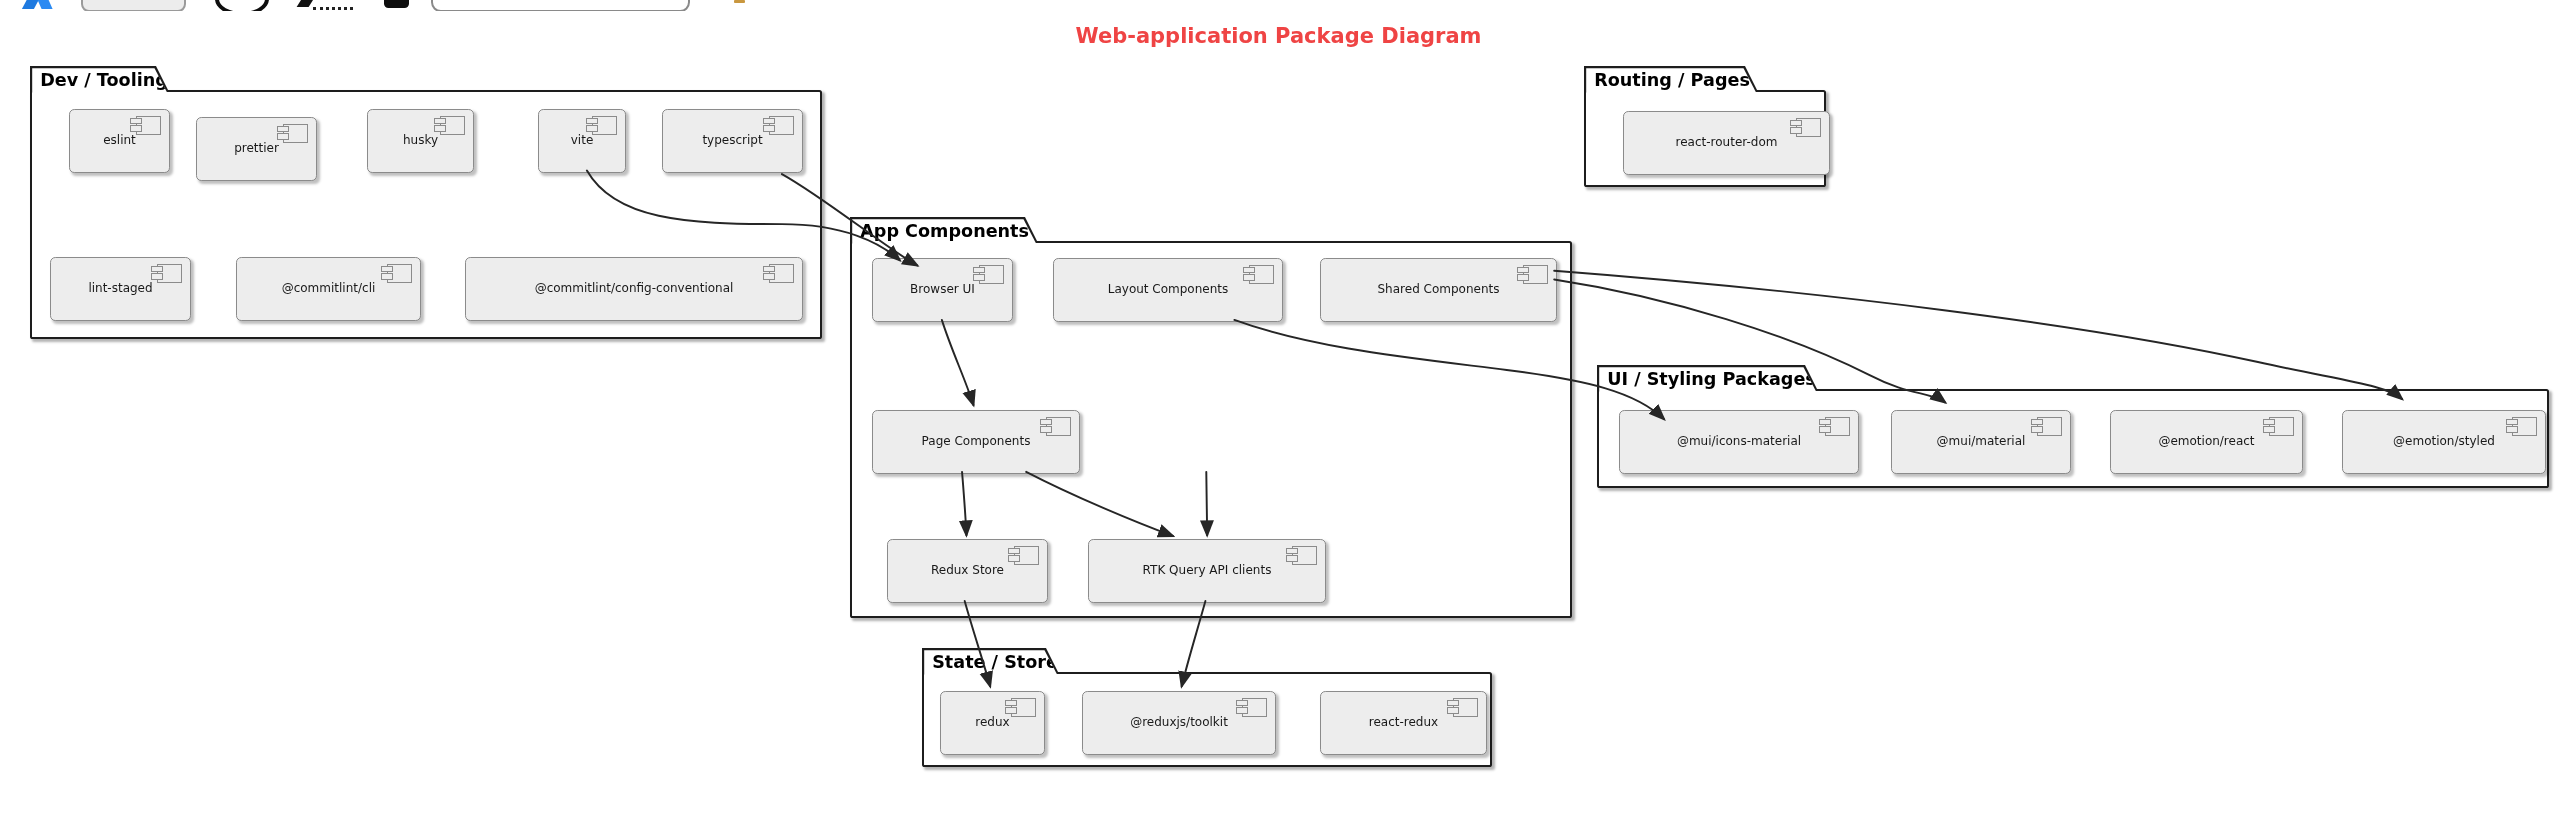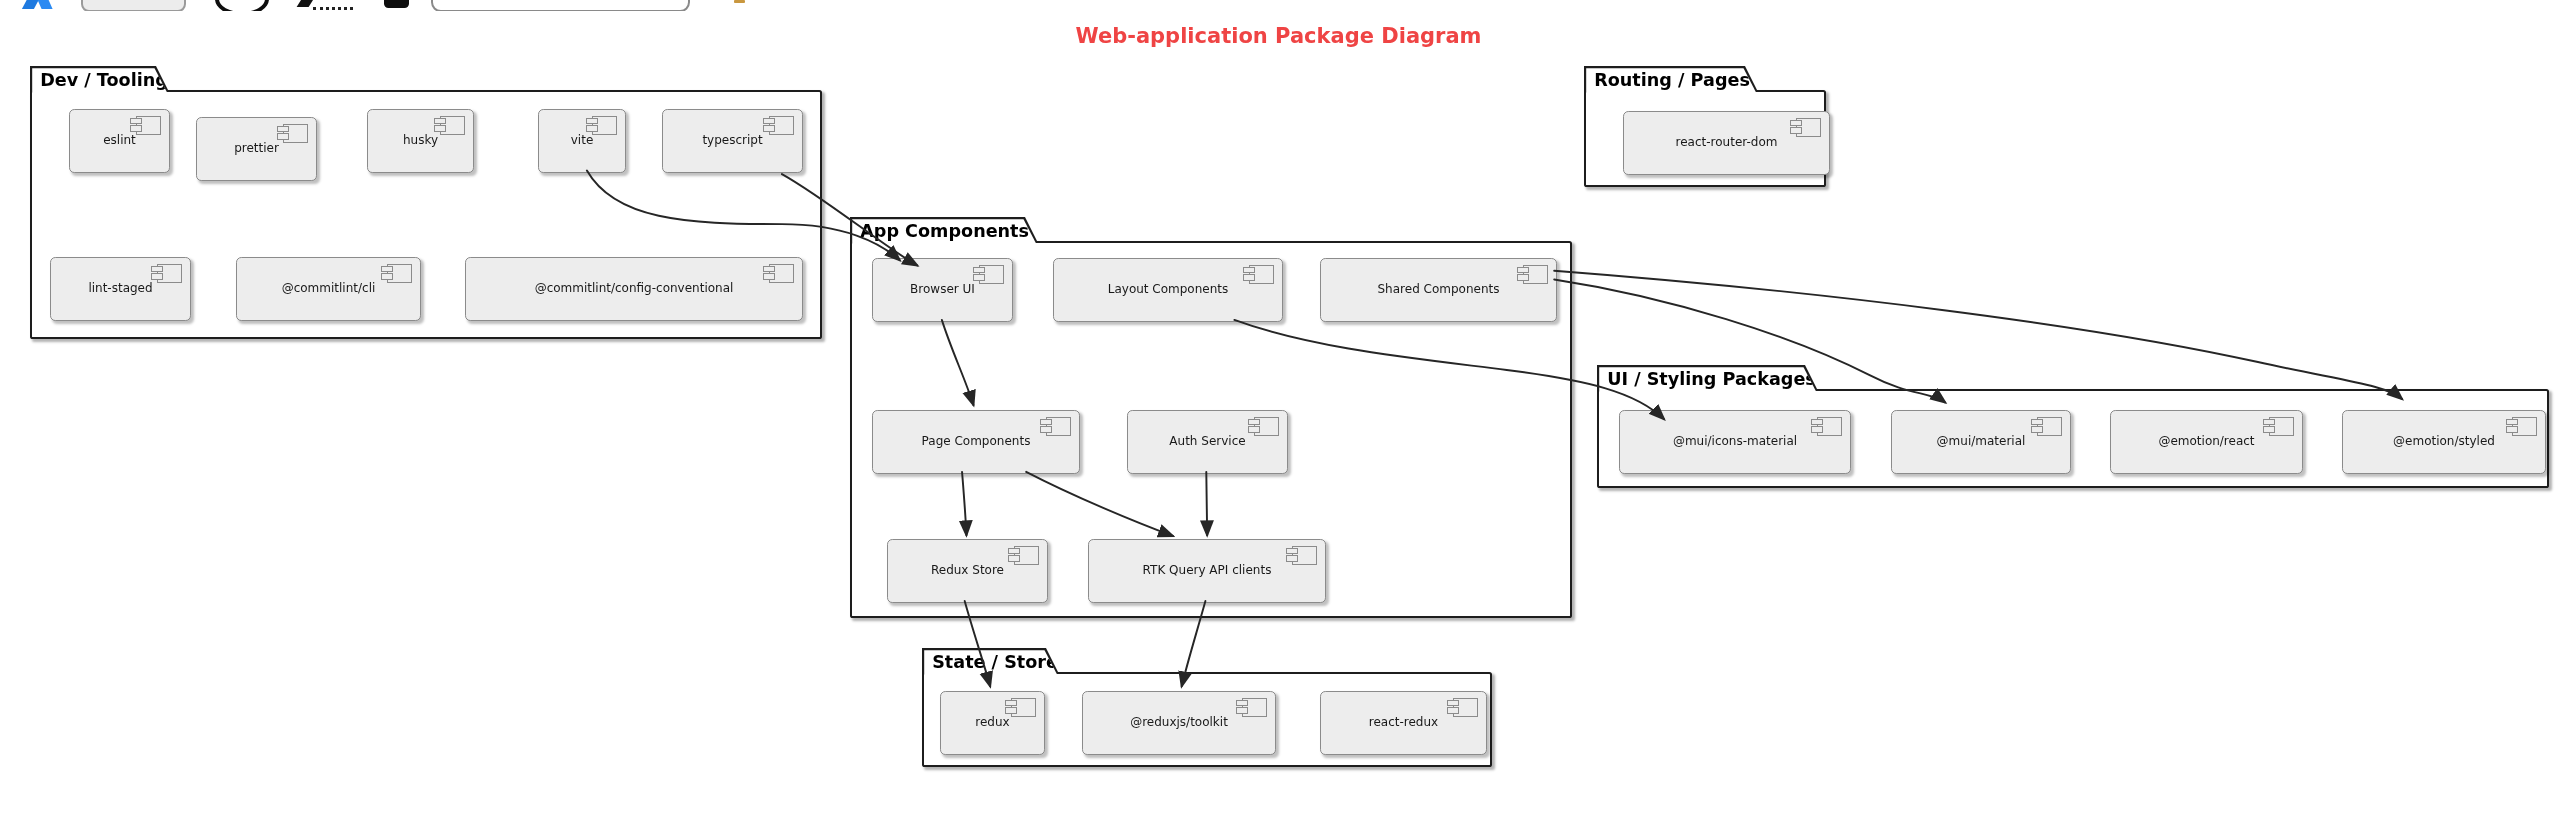--- a/index.html
+++ b/index.html
@@ -217,27 +217,20 @@
       </span>
       <span class="clabel">Shared Components</span>
     </div>
     <div class="cbox" style="left: 872px; top: 410px; width: 206px; height: 62px;">
       <span class="cicon">
         <i class="ct t1"></i>
         <i class="ct t2"></i>
       </span>
       <span class="clabel">Page Components</span>
     </div>
-    <div class="cbox" style="left: 1127px; top: 410px; width: 159px; height: 62px;">
-      <span class="cicon">
-        <i class="ct t1"></i>
-        <i class="ct t2"></i>
-      </span>
-      <span class="clabel">Auth Service</span>
-    </div>
     <div class="cbox" style="left: 887px; top: 539px; width: 159px; height: 62px;">
       <span class="cicon">
         <i class="ct t1"></i>
         <i class="ct t2"></i>
       </span>
       <span class="clabel">Redux Store</span>
     </div>
     <div class="cbox" style="left: 1088px; top: 539px; width: 236px; height: 62px;">
       <span class="cicon">
         <i class="ct t1"></i>
@@ -246,21 +239,21 @@
       <span class="clabel">RTK Query API clients</span>
     </div>
     <div class="pkg" style="left: 1597px; top: 365px; width: 952px; height: 123px;">
       <div class="pkg-body"></div>
       <div class="pkg-tab" style="width: 221px;">
         <div class="pkg-tab-inner">
           <span class="pkg-name">UI / Styling Packages</span>
         </div>
       </div>
     </div>
-    <div class="cbox" style="left: 1619px; top: 410px; width: 230px; height: 62px;">
+    <div class="cbox" style="left: 1619px; top: 410px; width: 230px; height: 62px; padding-left: 8px;">
       <span class="cicon">
         <i class="ct t1"></i>
         <i class="ct t2"></i>
       </span>
       <span class="clabel">@mui/icons-material</span>
     </div>
     <div class="cbox" style="left: 1891px; top: 410px; width: 178px; height: 62px;">
       <span class="cicon">
         <i class="ct t1"></i>
         <i class="ct t2"></i>

